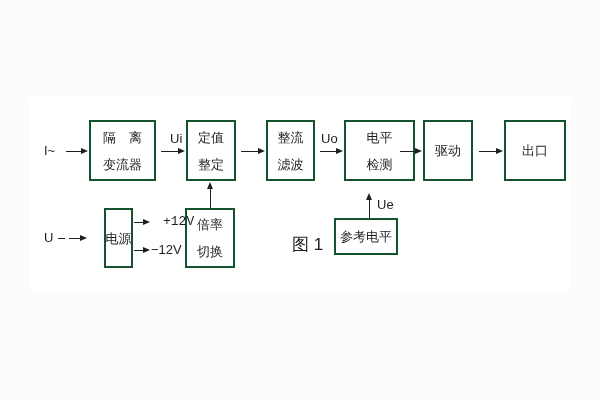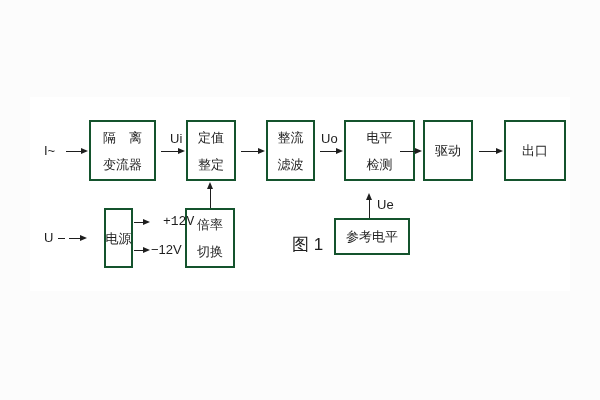--- a/index.html
+++ b/index.html
@@ -71,21 +71,21 @@
     <span>出口</span>
   </div>
 
   <div class="block single" style="left:88px;top:208px;width:29px;height:60px;margin-left:16px;">
     <span>电源</span>
   </div>
   <div class="block" style="left:185px;top:208px;width:50px;height:60px;align-items:center;">
     <span>倍率</span>
     <span>切换</span>
   </div>
-  <div class="block single" style="left:334px;top:218px;width:76px;height:37px;">
+  <div class="block single" style="left:334px;top:218px;width:64px;height:37px;">
     <span>参考电平</span>
   </div>
 
   <div class="h-arrow" style="left:66px;top:151px;width:15px;"></div>
   <div class="h-arrow" style="left:161px;top:151px;width:17px;"></div>
   <div class="h-arrow" style="left:241px;top:151px;width:17px;"></div>
   <div class="h-arrow" style="left:320px;top:151px;width:16px;"></div>
   <div class="h-arrow" style="left:400px;top:151px;width:15px;"></div>
   <div class="h-arrow" style="left:479px;top:151px;width:17px;"></div>
 

